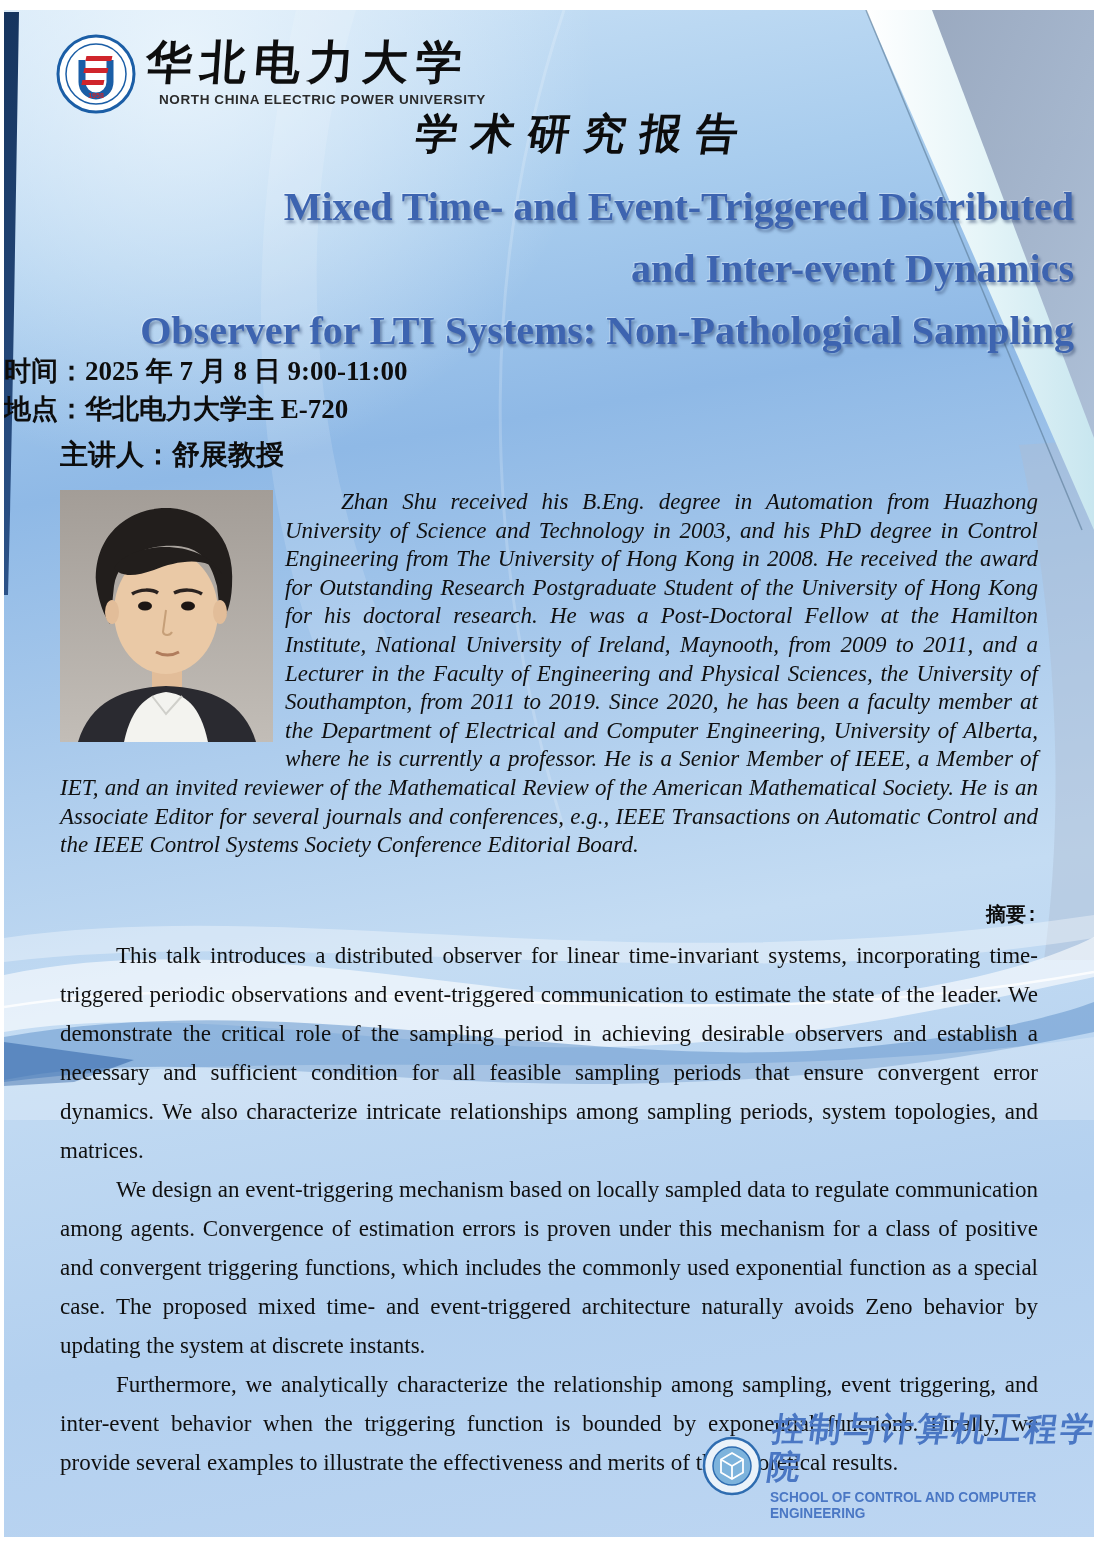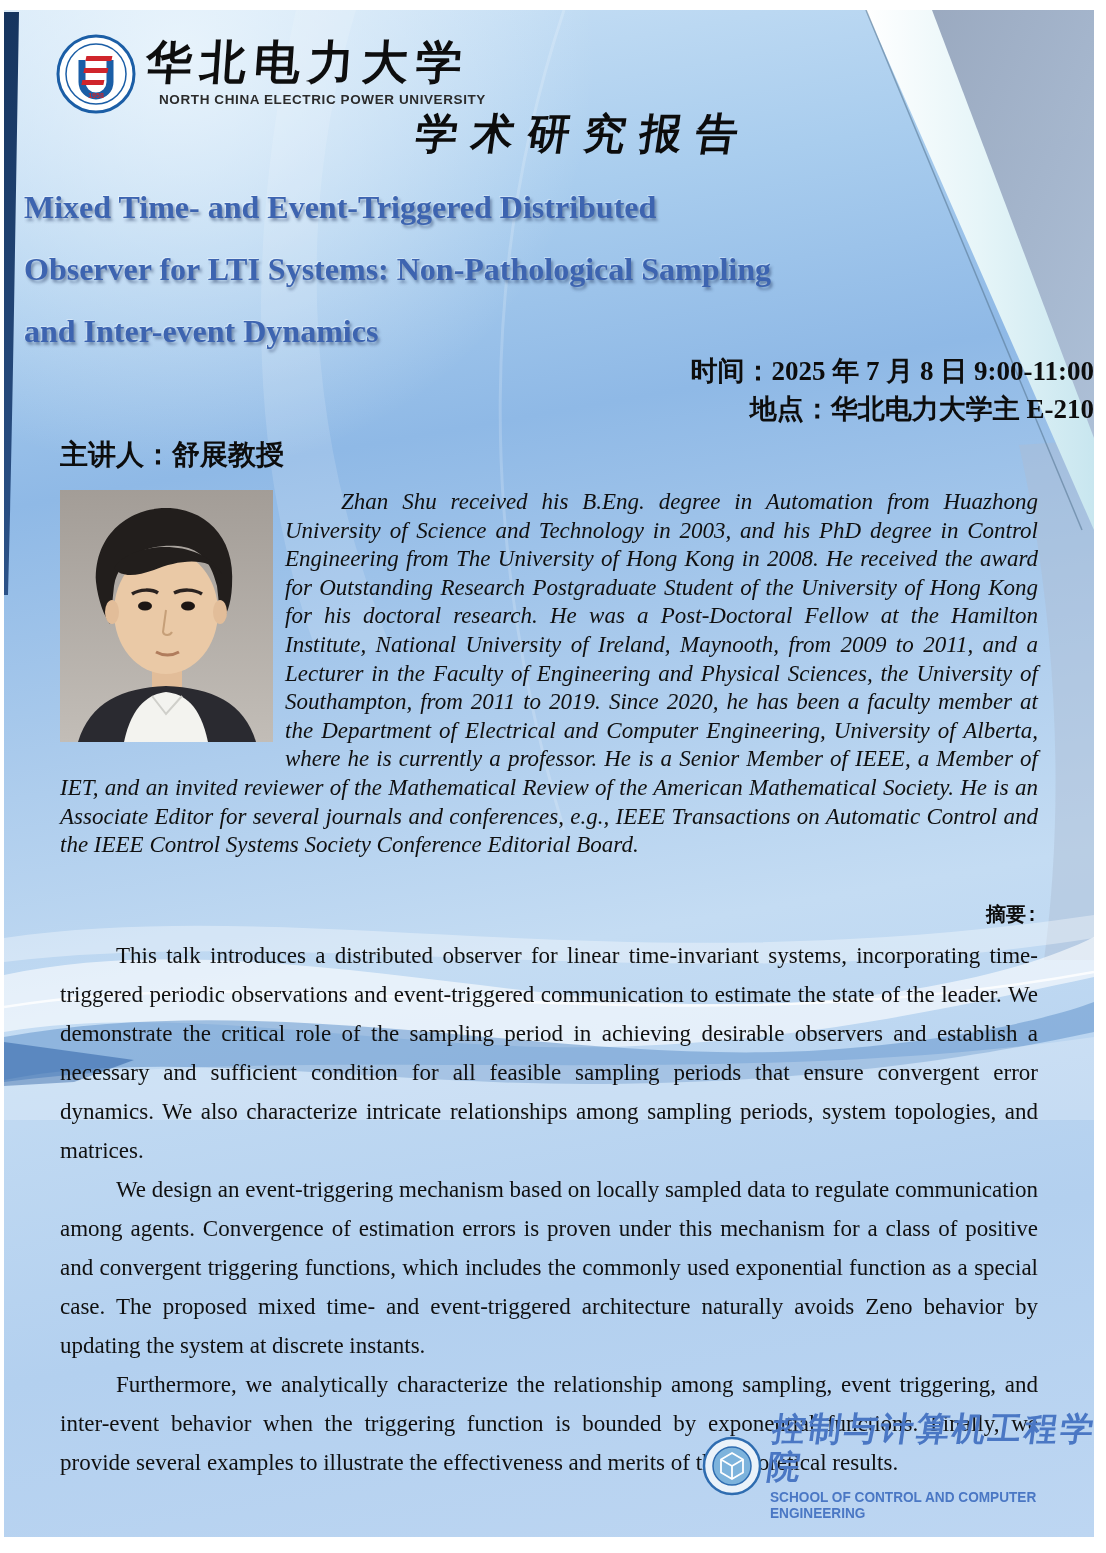--- a/index.html
+++ b/index.html
@@ -23,26 +23,26 @@
   .logo-text{margin-left:10px;}
   .logo-zh{font-family:"DejaVu Sans",sans-serif;font-weight:bold;font-size:46px;
     color:#0e0e0e;letter-spacing:8px;line-height:56px;transform:skewX(-4deg);}
   .logo-en{font-family:"Liberation Sans","DejaVu Sans",sans-serif;font-weight:bold;
     font-size:13.5px;color:#2b2b2b;letter-spacing:.6px;margin-top:2px;padding-left:13px;}
   
   .report-type{position:absolute;left:0;right:0;top:96px;text-align:center;padding-left:70px;
     font-family:"DejaVu Sans",sans-serif;font-weight:bold;font-size:42px;color:#0c0c0c;
     letter-spacing:14px;transform:skewX(-8deg);}
   
-  .main-title{position:absolute;left:20px;right:20px;top:166px;text-align:left;
-    font-weight:bold;font-size:32px;line-height:62px;color:#3d64b0;
+  .main-title{position:absolute;left:20px;right:20px;top:166px;text-align:right;
+    font-weight:bold;font-size:40px;line-height:62px;color:#3d64b0;
     text-shadow:2px 3px 3px rgba(35,55,95,.45), -1px -1px 0 rgba(255,255,255,.35);}
   
-  .event-info{position:absolute;left:0;right:0;top:342px;text-align:right;
-    font-family:"DejaVu Sans",sans-serif;font-weight:bold;font-size:27px;line-height:37px;color:#0d0d0d;padding-left:44px;}
+  .event-info{position:absolute;left:0;right:0;top:342px;text-align:left;
+    font-family:"DejaVu Sans",sans-serif;font-weight:bold;font-size:27px;line-height:37px;color:#0d0d0d;}
   .event-info .num{font-family:"Liberation Serif",serif;font-weight:bold;}
   
   .speaker-section{position:absolute;left:56px;right:56px;top:426px;}
   .speaker-heading{font-family:"DejaVu Sans",sans-serif;font-weight:bold;font-size:28px;color:#0d0d0d;}
   .bio-wrap{margin-top:14px;font-size:23px;line-height:28.6px;text-align:justify;color:#101010;}
   .photo{float:left;width:213px;height:252px;margin:2px 12px 4px 0;display:block;}
   .bio-text{text-indent:56px;font-style:italic;}
   
   .abstract-section{position:absolute;left:56px;right:56px;top:891px;}
   .abstract-heading{font-family:Liberation Mono, monospace;font-weight:bold;font-size:20px;color:#0d0d0d;margin-bottom:8px;text-align:right;}
@@ -113,27 +113,27 @@
     <div class="logo-text">
       <div class="logo-zh">华北电力大学</div>
       <div class="logo-en">NORTH CHINA ELECTRIC POWER UNIVERSITY</div>
     </div>
   </div>
 
   <div class="report-type">学术研究报告</div>
 
   <div class="main-title">
     <div>Mixed Time- and Event-Triggered Distributed</div>
+    <div>and Inter-event Dynamics</div>
     <div>Observer for LTI Systems: Non-Pathological Sampling</div>
-    <div>and Inter-event Dynamics</div>
   </div>
 
   <div class="event-info">
     <div><span>时间：</span><span class="num">2025 年 7 月 8 日  9:00-11:00</span></div>
-    <div><span>地点：</span><span class="num">华北电力大学主 E-210</span></div>
+    <div><span>地点：</span><span class="num">华北电力大学主 E-720</span></div>
   </div>
 
   <div class="speaker-section">
     <div class="speaker-heading">主讲人：舒展教授</div>
     <div class="bio-wrap">
       <svg class="photo" viewBox="0 0 213 252">
         <defs>
           <linearGradient id="pbg" x1="0" y1="0" x2="0" y2="1">
             <stop offset="0" stop-color="#a39d97"></stop>
               <stop offset="1" stop-color="#c2bdb7"></stop>

